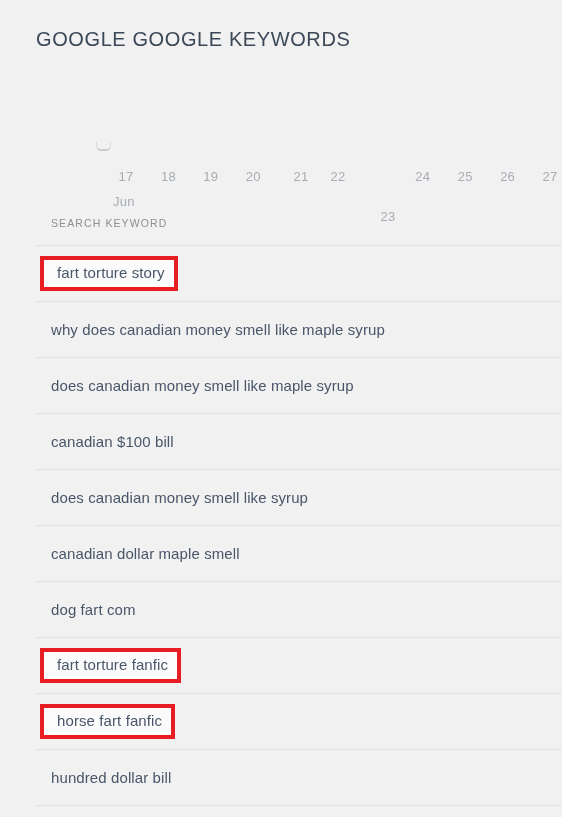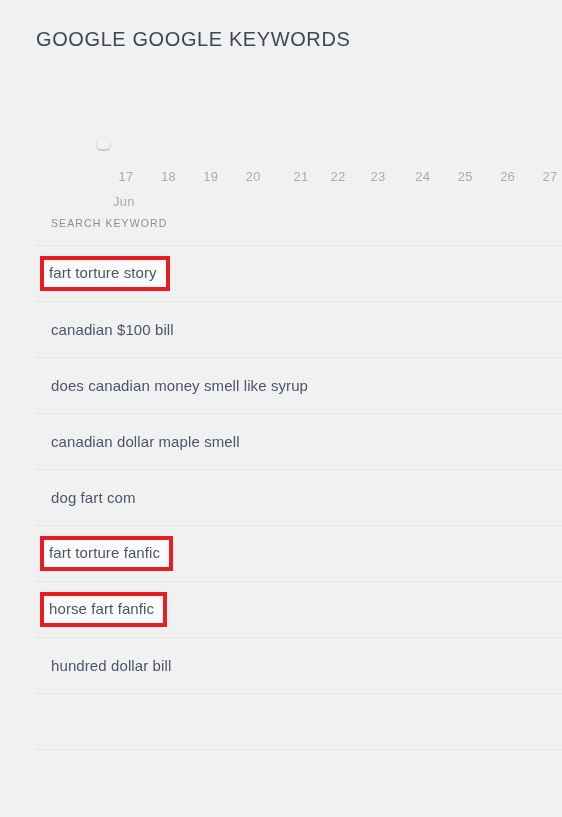--- a/index.html
+++ b/index.html
@@ -107,56 +107,62 @@
   .kw-text {
     font-size: 15px;
     color: #49566a;
     letter-spacing: 0.1px;
     white-space: nowrap;
   }
   
   .kw-row.highlight .kw-text {
     background: #fbfbfb;
     outline: 4px solid #e81c23;
-    padding: 5px 9px 6px 5px;
+    padding: 5px 9px 6px 13px;
     margin-left: -7px;
     display: inline-block;
     line-height: 1.05;
   }
 </style>
 </head>
 <body>
 
 <h1 class="page-title">GOOGLE GOOGLE KEYWORDS</h1>
 
 <div class="timeline">
   <div class="axis-stub"></div>
   <div class="tick-row">
       <span class="tick" style="left: 126px;">17</span>
       <span class="tick" style="left: 168.4px;">18</span>
       <span class="tick" style="left: 210.8px;">19</span>
       <span class="tick" style="left: 253.2px;">20</span>
       <span class="tick" style="left: 301px;">21</span>
       <span class="tick" style="left: 338px;">22</span>
-      <span class="tick" style="left: 378px;">23</span>
+      <span class="tick" style="left: 388px; margin-top: 40px;">23</span>
       <span class="tick" style="left: 422.8px;">24</span>
       <span class="tick" style="left: 465.2px;">25</span>
       <span class="tick" style="left: 507.6px;">26</span>
       <span class="tick" style="left: 550px;">27</span>
     </div>
   <div class="month-label">Jun</div>
 </div>
 
 <div class="kw-table">
   <div class="kw-header">
     <span class="kw-header-label">SEARCH KEYWORD</span>
   </div>
   <div id="rows-container">
       <div class="kw-row highlight">
         <span class="kw-text">fart torture story</span>
+      </div>
+      <div class="kw-row">
+        <span class="kw-text">why does canadian money smell like maple syrup</span>
+      </div>
+      <div class="kw-row">
+        <span class="kw-text">does canadian money smell like maple syrup</span>
       </div>
       <div class="kw-row">
         <span class="kw-text">canadian $100 bill</span>
       </div>
       <div class="kw-row">
         <span class="kw-text">does canadian money smell like syrup</span>
       </div>
       <div class="kw-row">
         <span class="kw-text">canadian dollar maple smell</span>
       </div>

